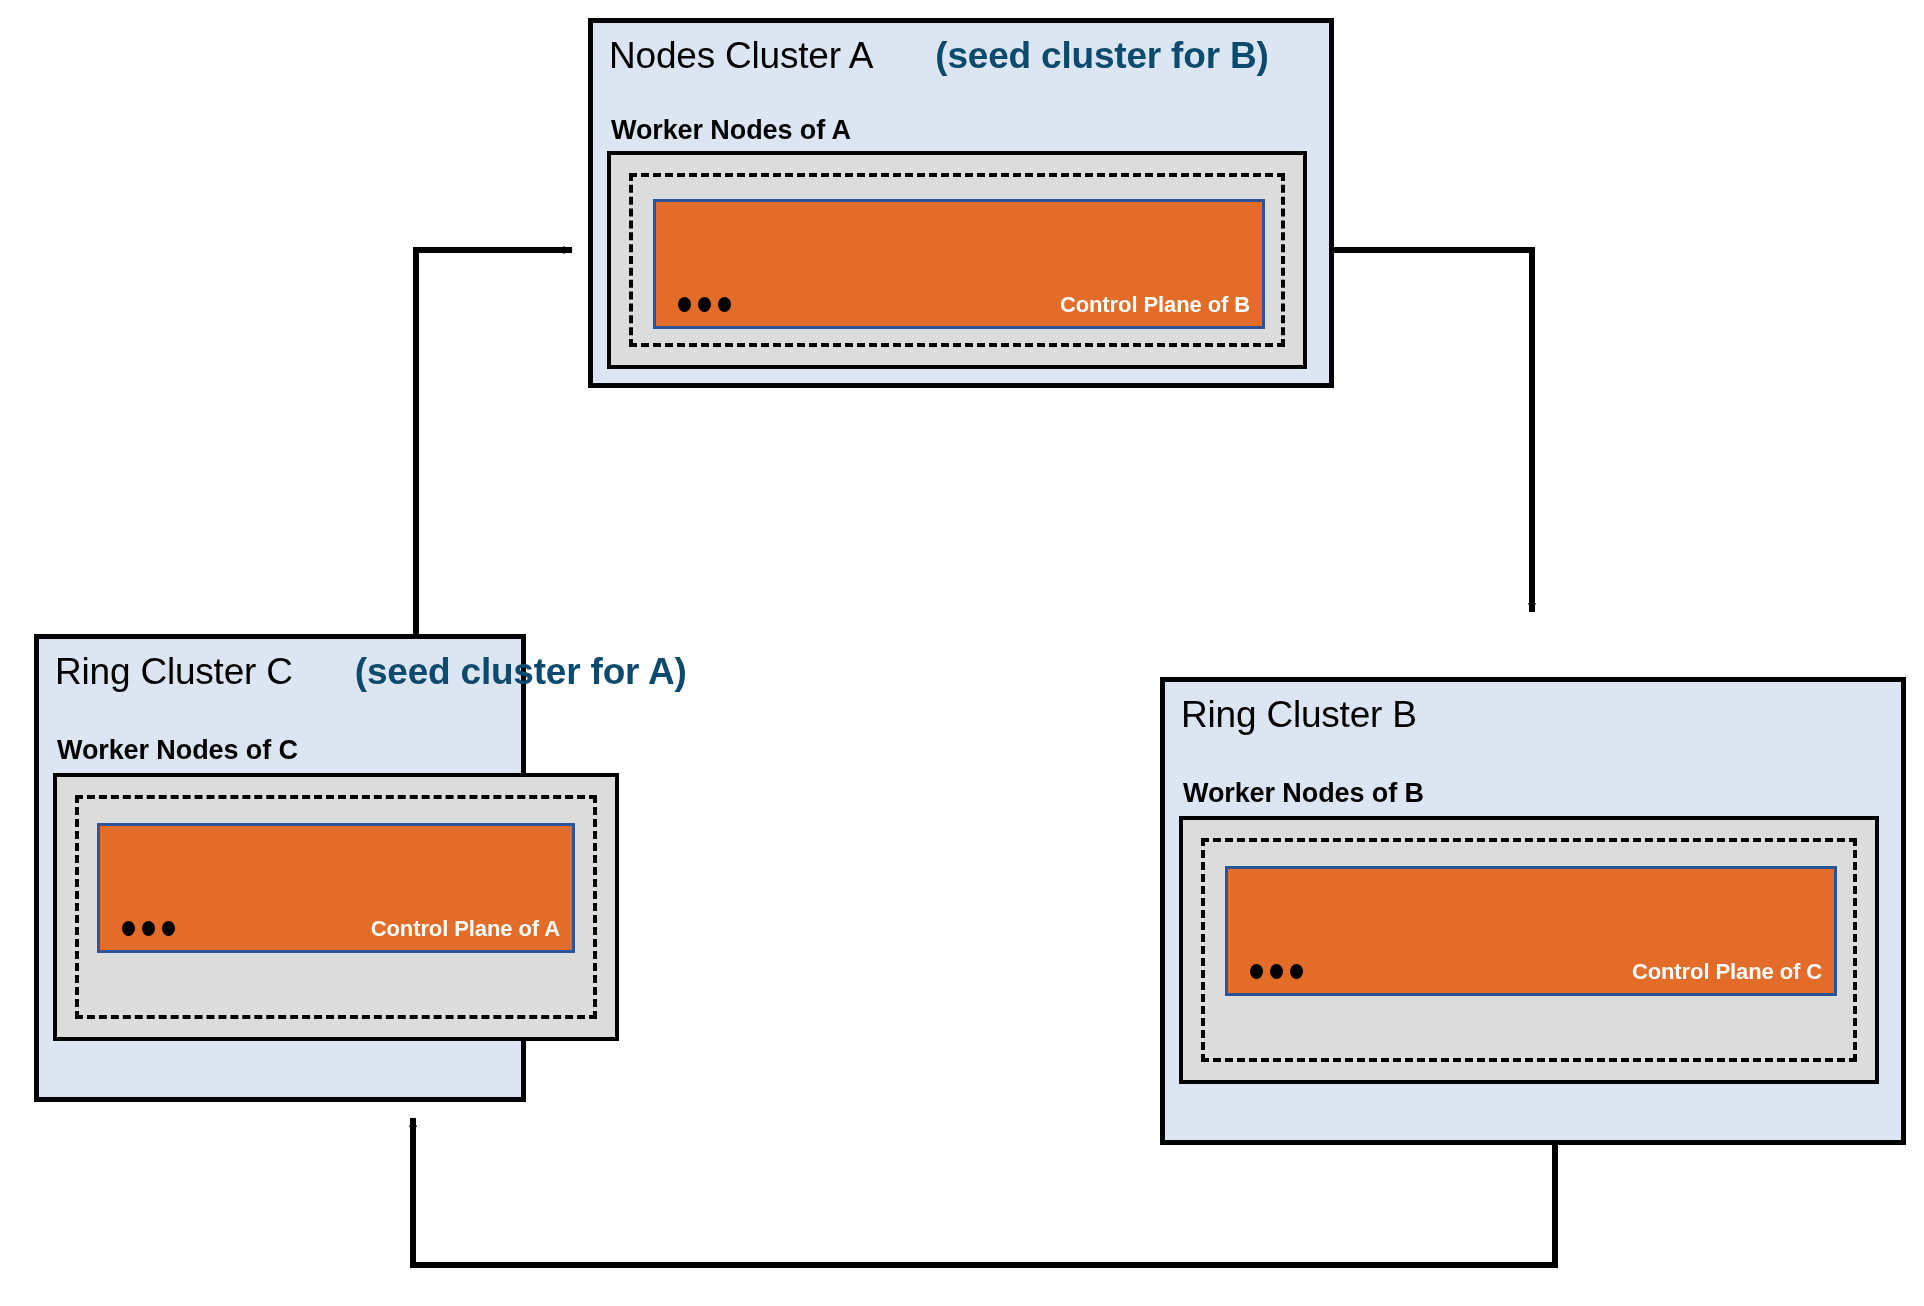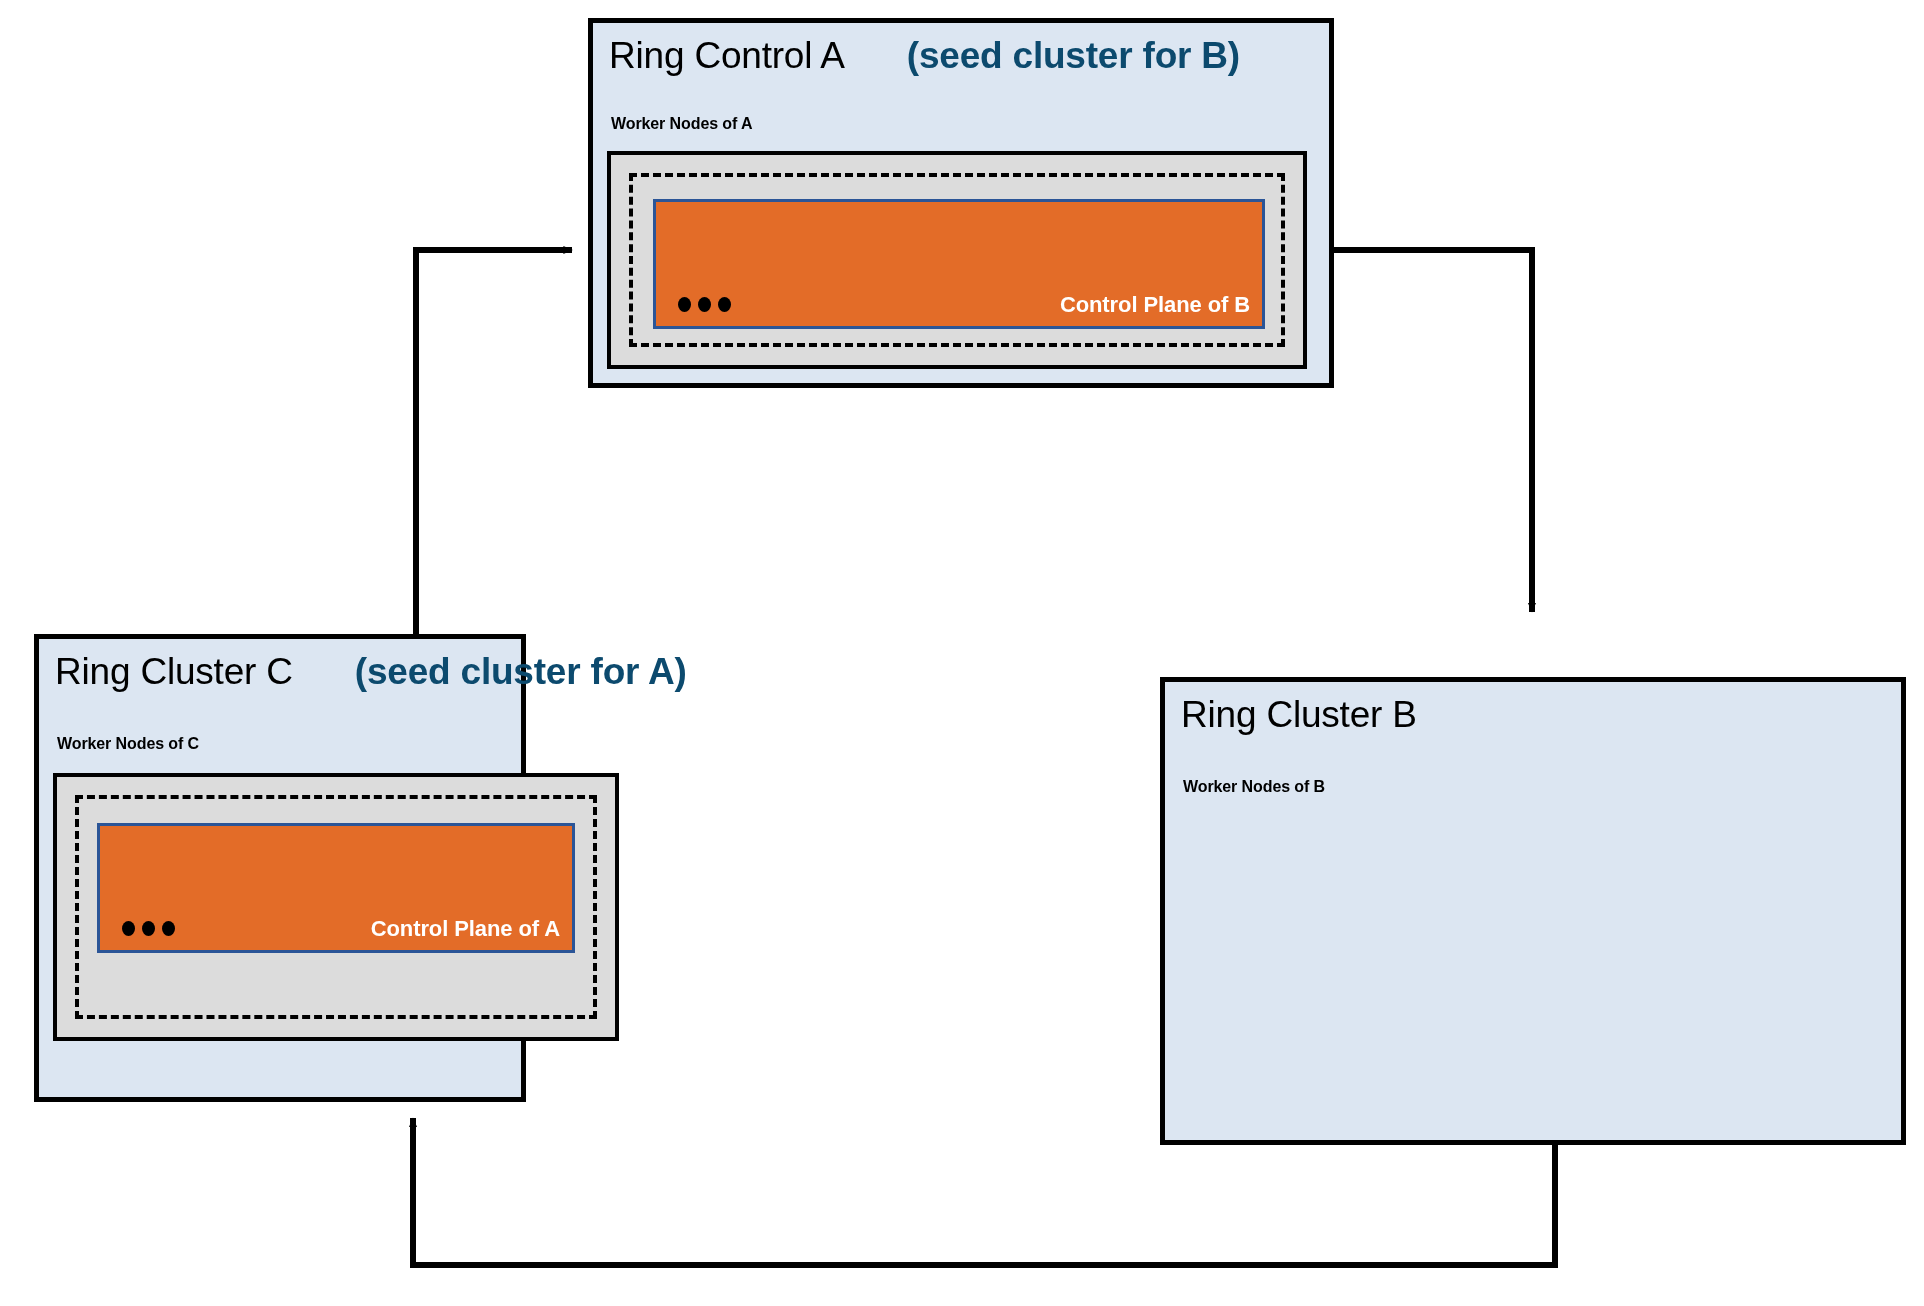--- a/index.html
+++ b/index.html
@@ -51,21 +51,21 @@
   .cluster-seed {
     font-size: 37px;
     font-weight: 700;
     color: #0c4a6e;
     margin-left: 62px;
     letter-spacing: -0.2px;
   }
   .worker-label {
     position: absolute;
     left: 18px;
-    font-size: 16px;
+    font-size: 27px;
     font-weight: bold;
     color: #000000;
     letter-spacing: -0.1px;
   }
 
   
   .worker-box {
     position: absolute;
     box-sizing: border-box;
     background: #dcdcdc;
@@ -137,21 +137,21 @@
       <path d="M 1555 1102 L 1555 1265 L 413 1265 L 413 1118" fill="none" stroke="#000000" stroke-width="6" marker-end="url(#ah-up)"></path>
     </g>
 
     <g>
       <path d="M 416 634 L 416 250 L 572 250" fill="none" stroke="#000000" stroke-width="6" marker-end="url(#ah-right)"></path>
     </g>
   </svg>
 
   <div class="ring-cluster" style="left:588px; top:18px; width:746px; height:370px;">
     <div class="cluster-title-row">
-      <span class="cluster-title">Ring Control A</span>
+      <span class="cluster-title">Nodes Cluster A</span>
       <span class="cluster-seed">(seed cluster for B)</span>
     </div>
 
     <div class="worker-label" style="top:92px;">Worker Nodes of A</div>
 
     <div class="worker-box" style="left:14px; top:128px; width:700px; height:218px;">
       <div class="dashed-box" style="left:18px; top:18px; right:18px; bottom:18px;"></div>
       <div class="control-plane" style="left:42px; top:44px; width:612px; height:130px;padding-left:8px;">
         <div class="cp-dots">
           <i></i>
@@ -184,15 +184,26 @@
     </div>
   </div>
 
   <div class="ring-cluster" style="left:1160px; top:634px; width:746px; height:468px;margin-top:43px;">
     <div class="cluster-title-row">
       <span class="cluster-title">Ring Cluster B</span>
     </div>
 
     <div class="worker-label" style="top:96px;">Worker Nodes of B</div>
 
+    <div class="worker-box" style="left:14px; top:134px; width:700px; height:268px;">
+      <div class="dashed-box" style="left:18px; top:18px; right:18px; bottom:18px;"></div>
+      <div class="control-plane" style="left:42px; top:46px; width:612px; height:130px;">
+        <div class="cp-dots">
+          <i></i>
+            <i></i>
+            <i></i>
+        </div>
+        <div class="cp-label">Control Plane of C</div>
+      </div>
+    </div>
   </div>
 
 </div>
 
 </body></html>

